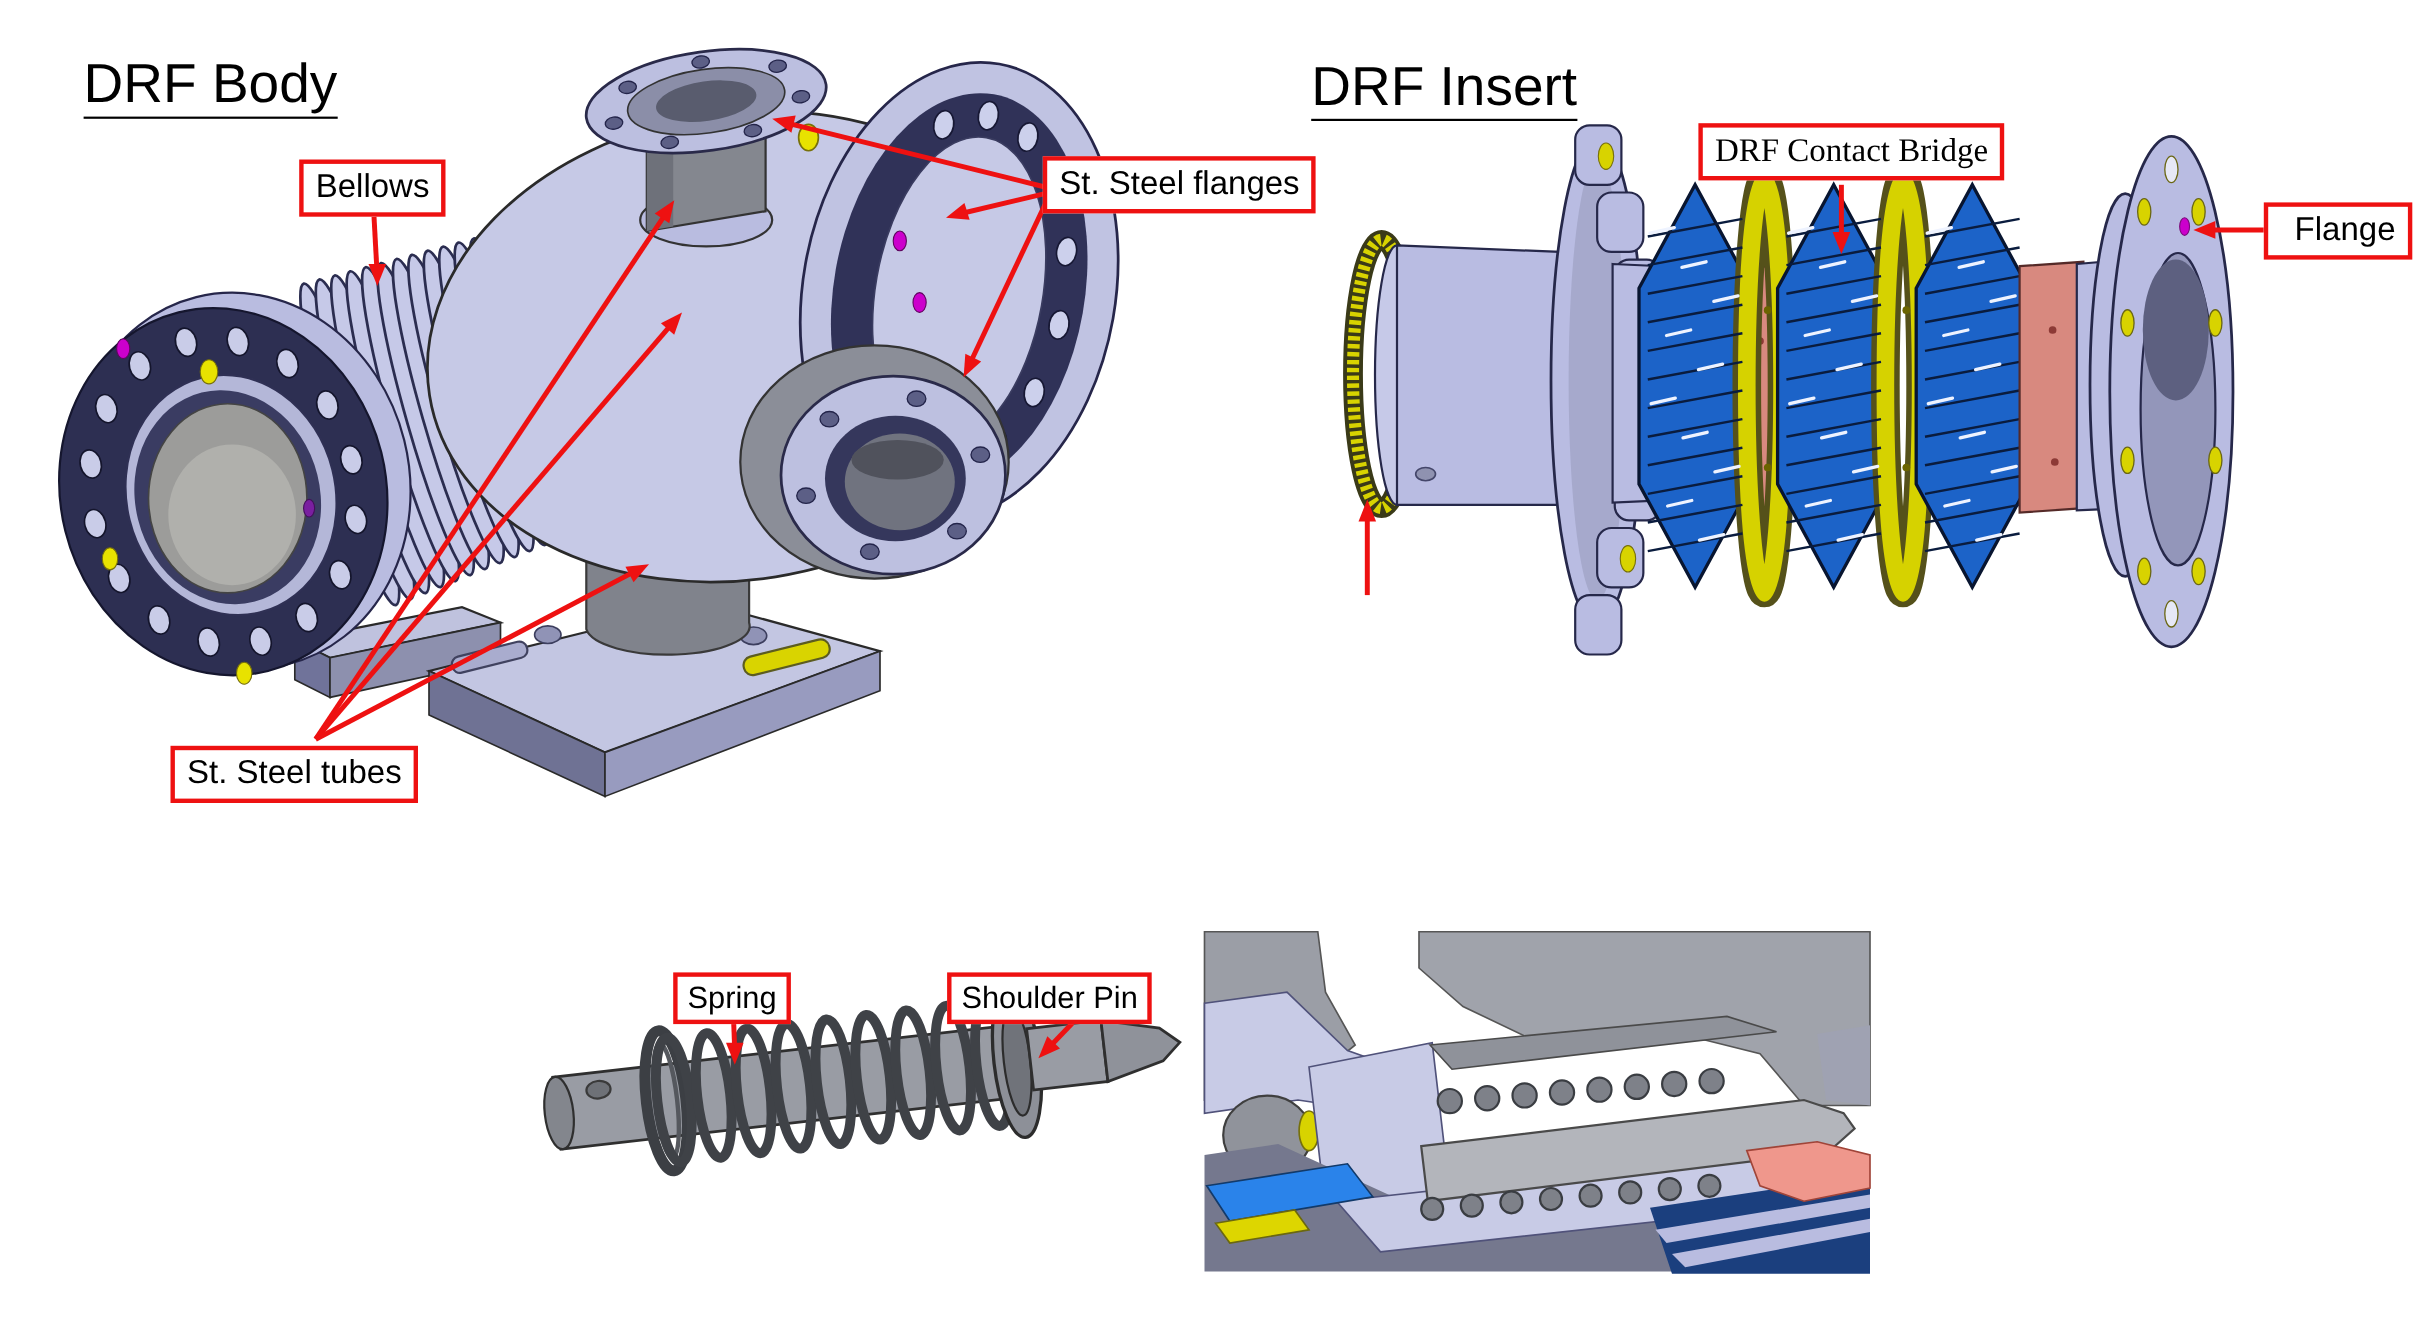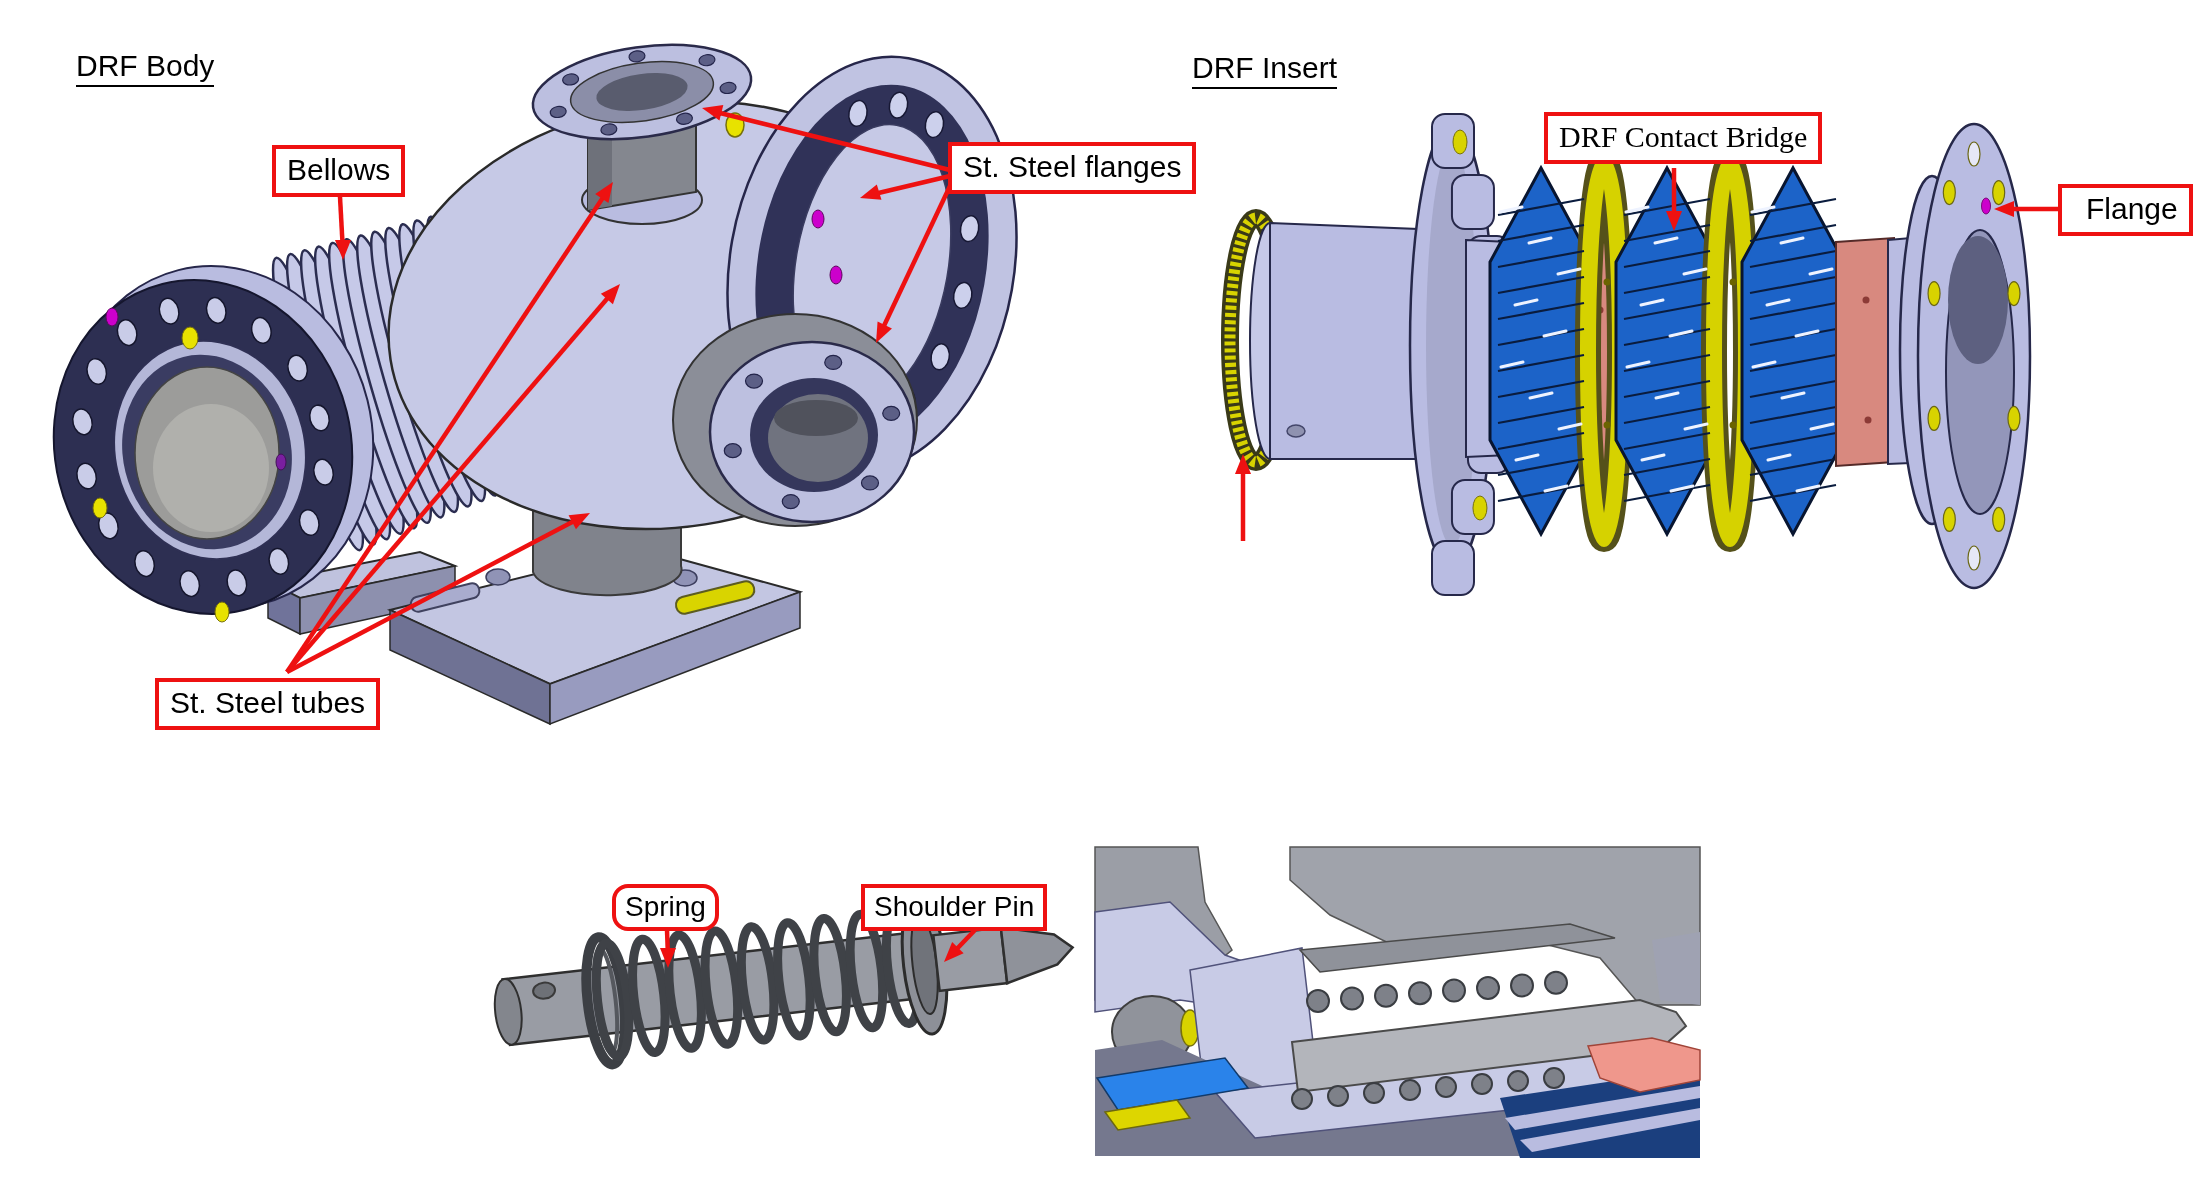--- a/index.html
+++ b/index.html
@@ -1,33 +1,33 @@
 <!DOCTYPE html>
 <html><head>
 <meta charset="utf-8">
 <style>
   html,body{margin:0;padding:0;background:#fff;}
   .canvas{position:relative;width:2200px;height:1200px;background:#fff;overflow:hidden;
           font-family:"Liberation Sans",sans-serif;}
   .canvas svg{position:absolute;left:0;top:0;}
-  .title{position:absolute;color:#000;font-size:30px;font-weight:400;
+  .title{position:absolute;color:#000;font-size:50px;font-weight:400;
          border-bottom:2.5px solid #000;padding-bottom:3px;white-space:nowrap;line-height:1.05;}
   .callout{position:absolute;border:4px solid #ee1111;background:#fff;color:#000;
            font-size:30px;line-height:1.12;padding:4px 11px 6px;white-space:nowrap;z-index:5;}
   .callout.sm{font-size:28px;padding:3px 9px 5px;}
   #t-body{left:76px;top:50px;}
   #t-insert{left:1192px;top:52px;}
   #t-assembly{left:487px;top:776px;font-size:40px;}
   #lbl-bellows{left:272px;top:145px;}
   #lbl-flanges{left:948px;top:142px;}
   #lbl-tubes{left:155px;top:678px;}
   #lbl-bridge{left:1544px;top:112px;font-family:Liberation Serif, serif;}
   #lbl-flange{left:2058px;top:184px;padding-left:24px;}
   #lbl-rf{left:1105px;top:541px;}
-  #lbl-spring{left:612px;top:884px;border-radius:16px;}
+  #lbl-spring{left:612px;top:884px;}
   #lbl-pin{left:861px;top:884px;}
 </style>
 </head>
 <body>
 
 <div class="canvas">
 
 <svg width="2200" height="1200" viewBox="0 0 2200 1200">
 
   <g>

